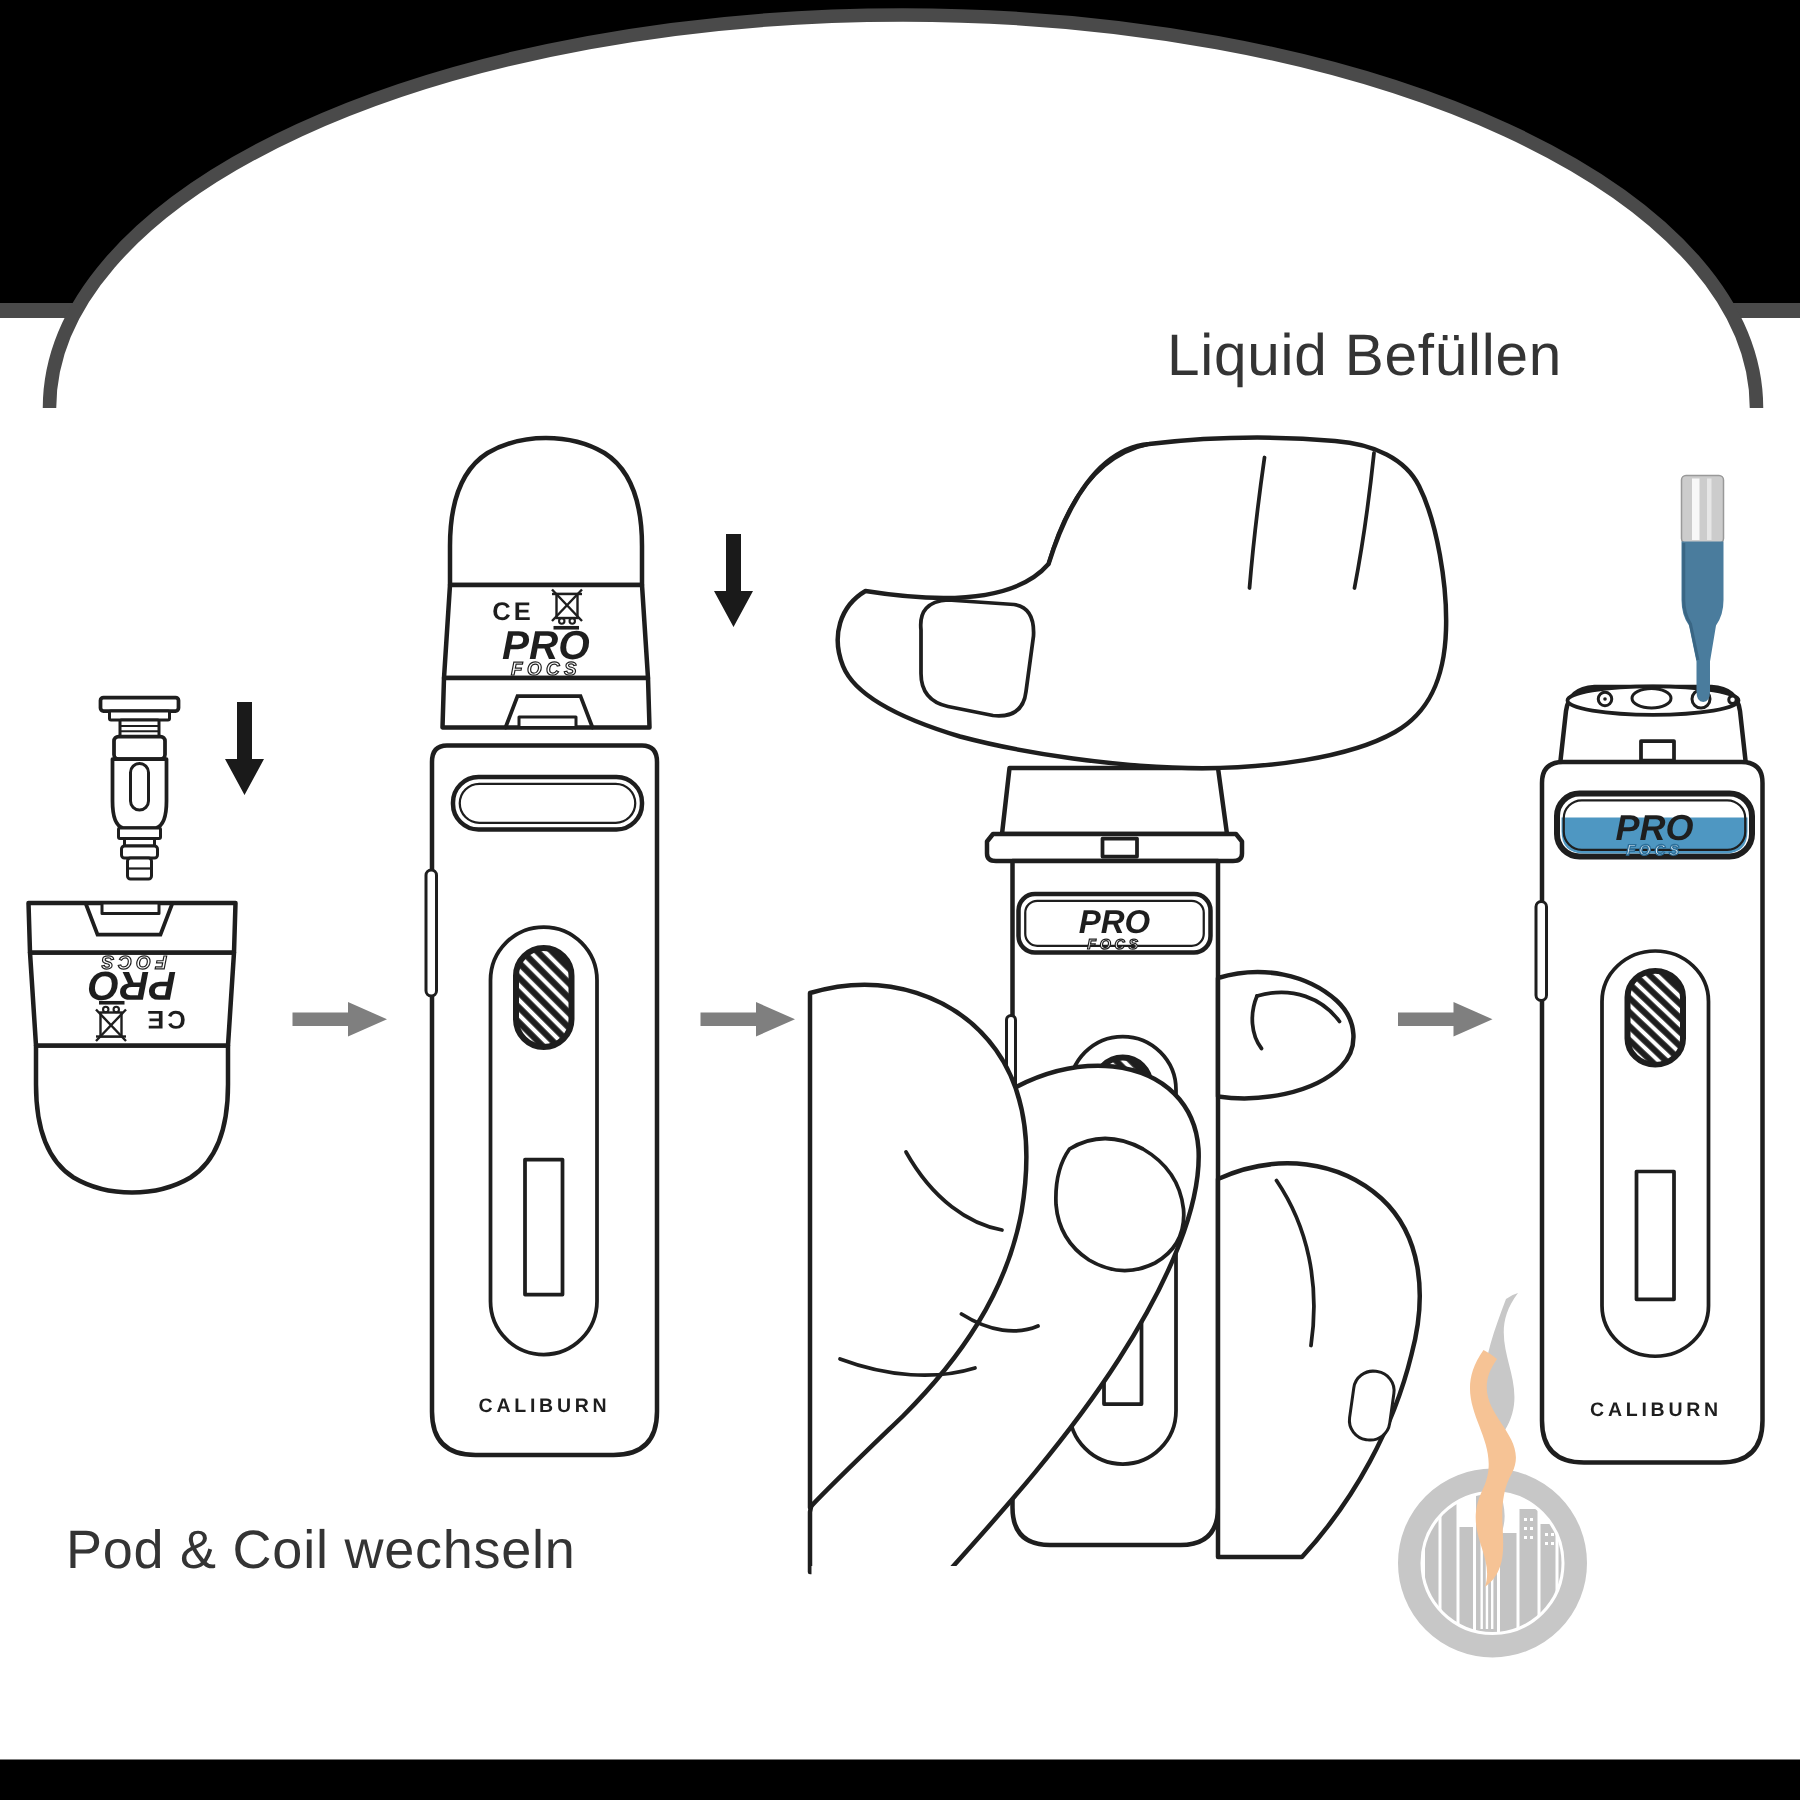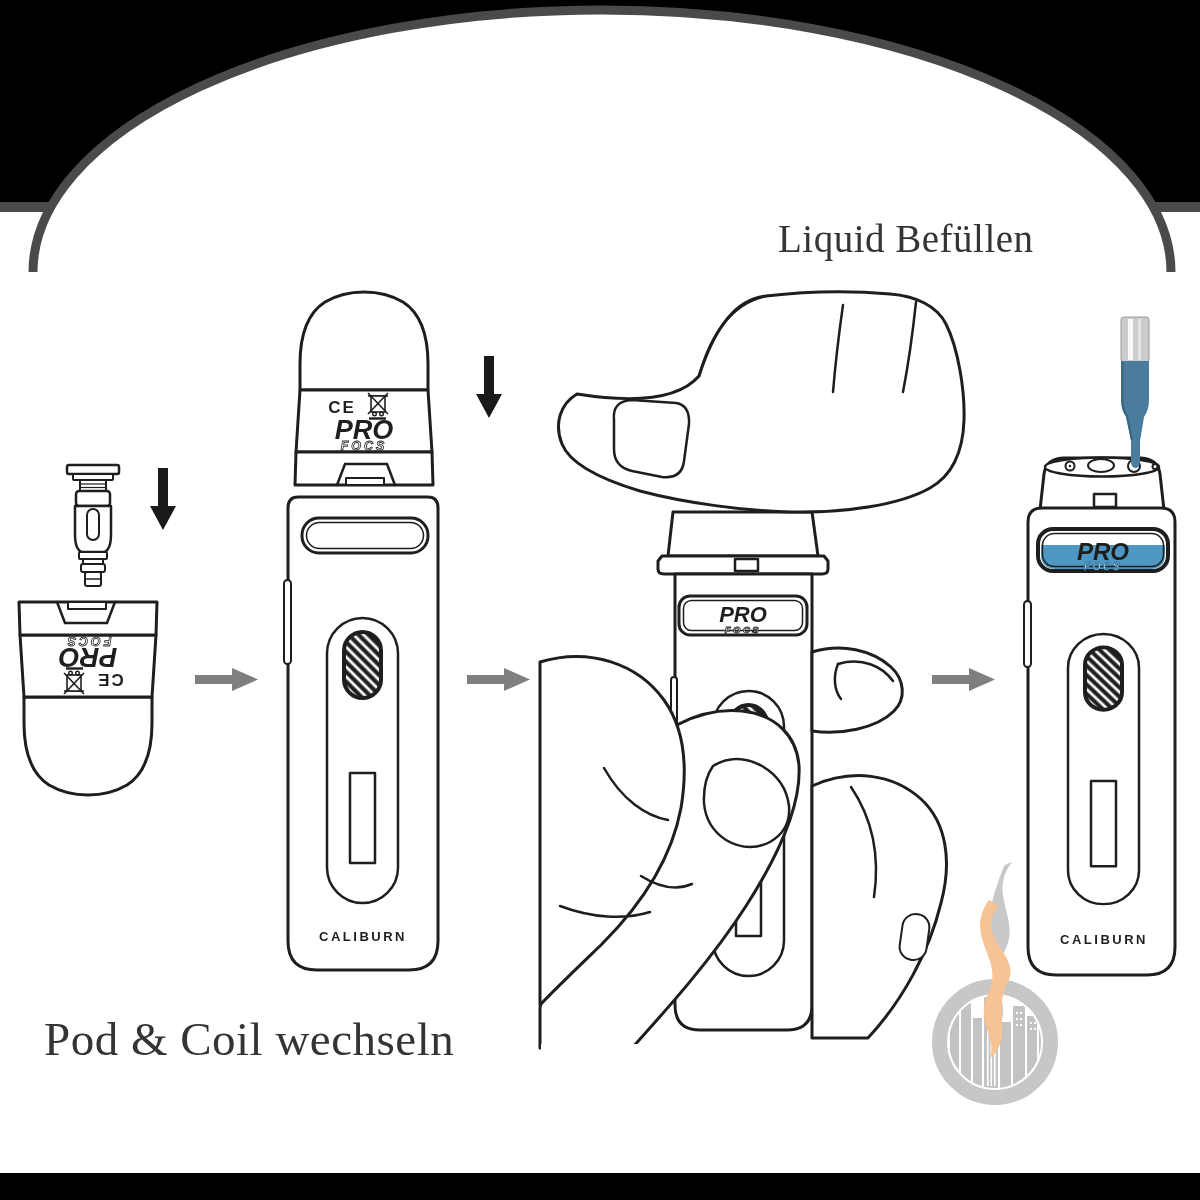--- a/index.html
+++ b/index.html
@@ -1,21 +1,21 @@
 <!DOCTYPE html>
 <html style="--ink: #1e1e1e; --title-ink: #343434; --band-black: #000000; --dome-stroke: #4a4a4a; --arrow-gray: #7f7f7f; --black-arrow: #1a1a1a; --liquid-blue: #4e97c2; --dropper-blue: #4a7c9d; --dropper-blue-dark: #3a6684; --dropper-silver: #cccccc; --flame-orange: #f6c395; --smoke-gray: #c8c8c8; --logo-ring-gray: #c7c7c7; --skyline-gray: #c3c3c3;"><head>
 <meta charset="utf-8">
 <style>
   html,body{margin:0;padding:0;background:#000;}
   .stage{position:relative;width:1200px;height:1200px;overflow:hidden;background:#fff;
          font-family:"Liberation Sans",sans-serif;}
   svg{position:absolute;left:0;top:0;}
-  .title{position:absolute;color:#343434;white-space:nowrap;font-family:Liberation Serif, serif;}
+  .title{position:absolute;color:#343434;white-space:nowrap;}
   .title-liquid{left:778px;top:216px;font-size:39px;letter-spacing:.5px;}
-  .title-pod{left:44px;top:1012px;font-size:47px;letter-spacing:.5px;}
+  .title-pod{left:44px;top:1012px;font-size:36px;letter-spacing:.5px;}
   
   .ln{fill:#fff;stroke:var(--ink);stroke-width:3;stroke-linejoin:round;stroke-linecap:round;}
   .ln2{fill:#fff;stroke:var(--ink);stroke-width:2;stroke-linejoin:round;stroke-linecap:round;}
   .ln25{fill:#fff;stroke:var(--ink);stroke-width:2.5;stroke-linejoin:round;stroke-linecap:round;}
   .nf{fill:none;}
   .detail{fill:none;stroke:var(--ink);stroke-width:2.5;stroke-linecap:round;}
   .logo-txt{font-family:"Liberation Sans",sans-serif;font-weight:bold;fill:var(--ink);}
   .logo-ital{font-style:italic;}
   .outline-txt{fill:#fff;stroke:var(--ink);stroke-width:.8;}
   .outline-txt-blue{fill:#fff;stroke:#2b6e99;stroke-width:.9;}

